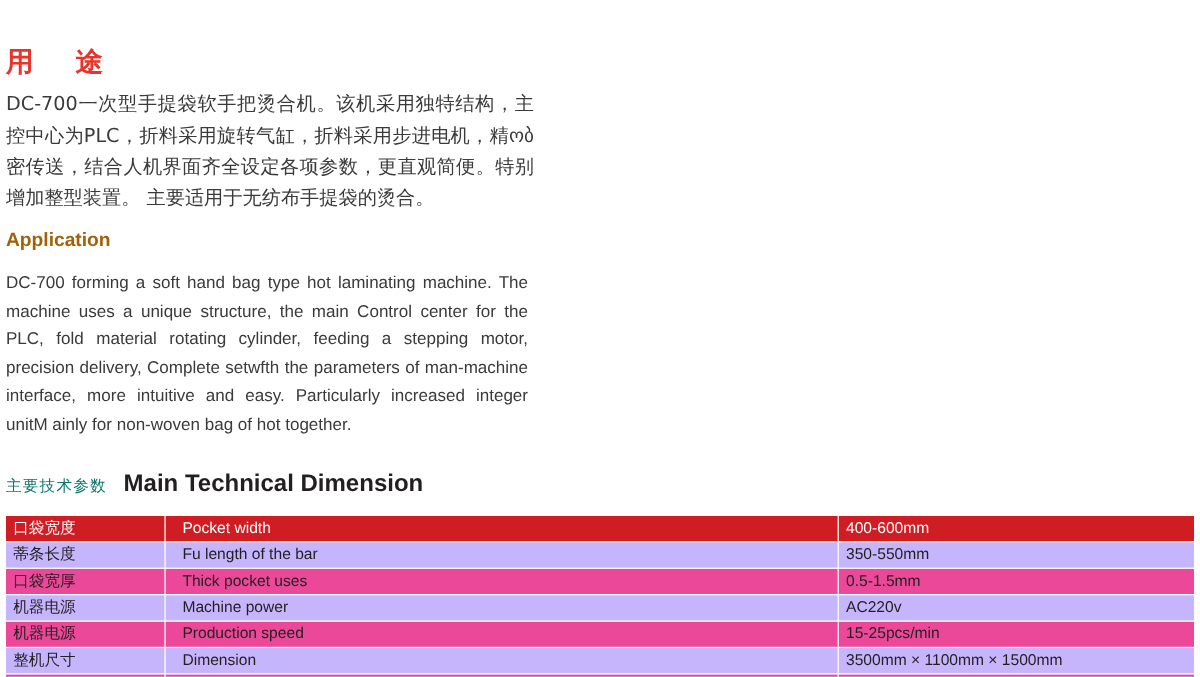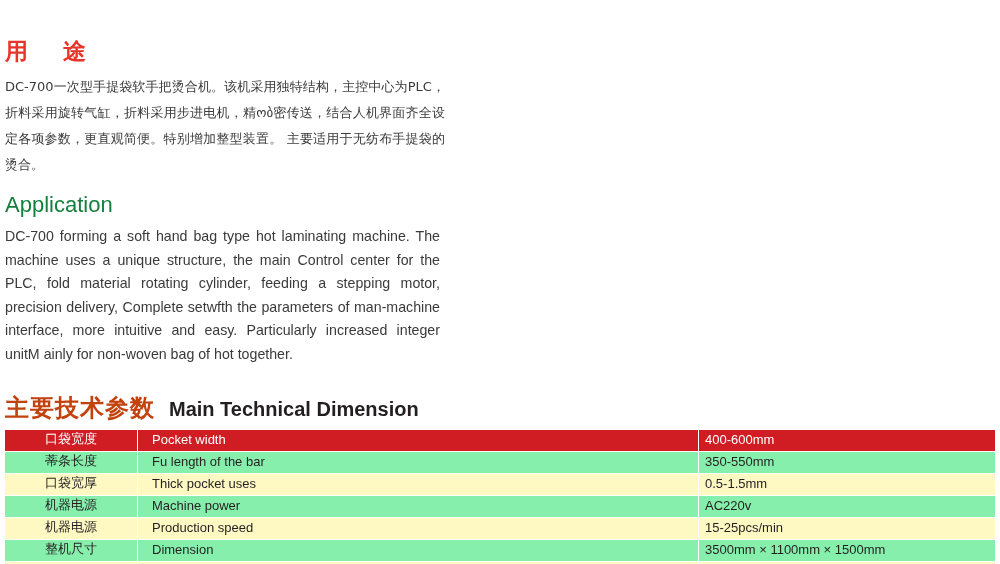--- a/index.html
+++ b/index.html
@@ -29,35 +29,35 @@
     font-weight: bold;
     color: #e8342a;
     letter-spacing: 6px;
     font-family: "DejaVu Sans", "Liberation Sans", sans-serif;
   }
   .cn-body {
     position: absolute;
     left: 5px;
     top: 74px;
     width: 440px;
-    font-size: 13px;
+    font-size: 16px;
     line-height: 26px;
     color: #3a3a3a;
     text-align: justify;
     font-family: "DejaVu Sans", "Liberation Sans", sans-serif;
   }
 
   
   .en-heading {
     position: absolute;
     left: 5px;
     top: 192px;
-    font-size: 22px;
-    font-weight: normal;
-    color: #15803d;
+    font-size: 16px;
+    font-weight: bold;
+    color: #a16207;
     font-family: "Liberation Sans", sans-serif;
   }
   .en-body {
     position: absolute;
     left: 5px;
     top: 225px;
     width: 435px;
     font-size: 14.2px;
     line-height: 23.5px;
     color: #3a3a3a;
@@ -68,23 +68,23 @@
   
   .table-heading {
     position: absolute;
     left: 5px;
     top: 392px;
     display: flex;
     align-items: baseline;
     gap: 14px;
   }
   .table-heading .cn {
-    font-size: 24px;
-    font-weight: bold;
-    color: #c2410c;
+    font-size: 13px;
+    font-weight: normal;
+    color: #0f766e;
     font-family: "DejaVu Sans", "Liberation Sans", sans-serif;
     letter-spacing: 1px;
   }
   .table-heading .en {
     font-size: 20px;
     font-weight: bold;
     color: #231f20;
     font-family: "Liberation Sans", sans-serif;
   }
 
@@ -102,29 +102,28 @@
     height: 16px;
     vertical-align: middle;
     line-height: 16px;
   }
   .spec-table tr.head td {
     background: #d01c23;
     color: #ffffff;
     border-bottom: 1px solid #ffffff;
   }
   .spec-table tr.odd td {
-    background: #fef9c3;
+    background: #ec4899;
   }
   .spec-table tr.even td {
-    background: #86efac;
+    background: #c4b5fd;
   }
   .spec-table td.c-cn {
     width: 120px;
-    font-family: Liberation Mono, monospace;
-    text-align: center;
+    font-family: Liberation Sans, sans-serif;
   }
   .spec-table td.c-en {
     width: 540px;
     padding-left: 14px;
     font-family: "Liberation Sans", sans-serif;
   }
   .spec-table td.c-val {
     font-family: "Liberation Sans", sans-serif;
   }
   .spec-table tr.head td.c-cn,

